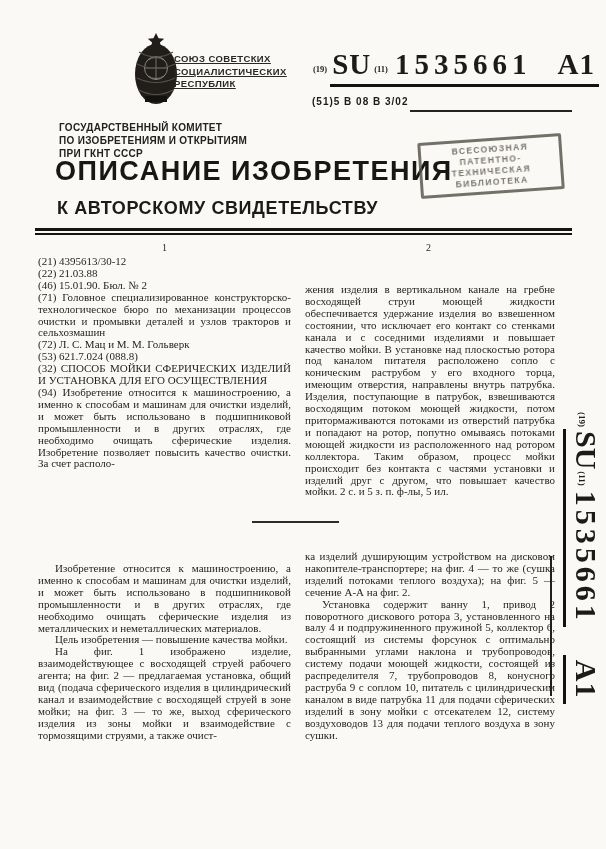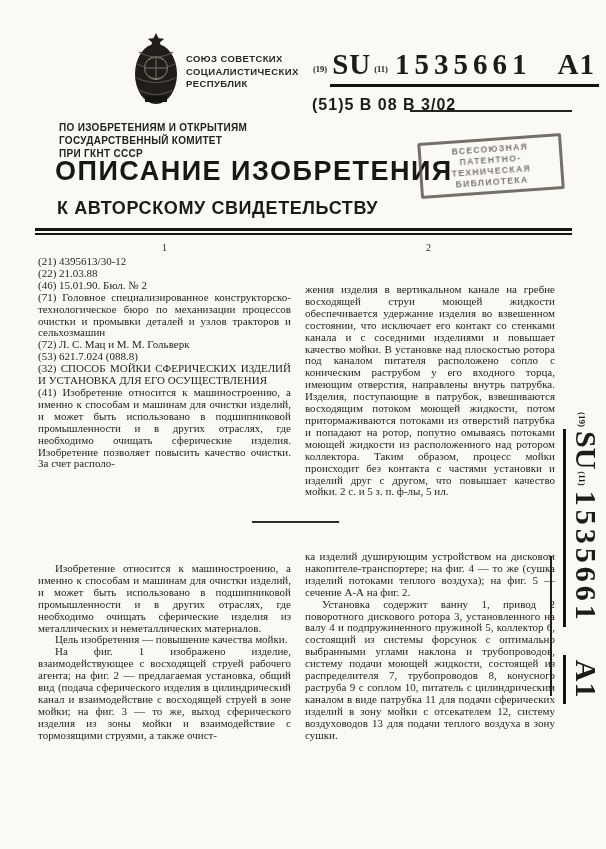--- a/index.html
+++ b/index.html
@@ -7,42 +7,42 @@
   #page {
     position:relative; width:606px; height:849px; margin:0 auto;
     background:#faf9f5; color:#1d1b19; overflow:hidden;
     font-family:"Liberation Serif", serif;
   }
   [data-interactable] { box-sizing:border-box; }
 
   
   .emblem { position:absolute; left:131px; top:32px; width:50px; height:74px; }
   .union {
-    position:absolute; left:186px; top:53px;
+    position:absolute; left:174px; top:53px;
     font-family:"Liberation Sans", sans-serif; font-weight:600;
-    font-size:9.5px; line-height:12.5px; letter-spacing:0.4px; color:#2a2825;
+    font-size:9.5px; line-height:12.5px; letter-spacing:0.4px; color:#2a2825;text-decoration:underline;
   }
   .pubrow {
     position:absolute; left:310px; top:48px;
     display:flex; align-items:baseline; white-space:nowrap;
   }
   .code-small { font-size:8.5px; font-weight:bold; margin:0 3px; position:relative; top:-2px; }
   .big { font-family:"Liberation Serif", serif; font-weight:bold; font-size:29px; }
   .ugroup {
     display:inline-flex; align-items:baseline;
     border-bottom:3px solid #141210; padding:0 4px 3px 2px;
   }
   .su { letter-spacing:1px; }
   .num { letter-spacing:5px; margin-left:4px; }
   .hgap { display:inline-block; width:26px; }
   .kind { letter-spacing:1px; }
   .ipc {
     position:absolute; left:312px; top:96px;
     font-family:"Liberation Sans", sans-serif; font-weight:bold;
-    font-size:16px; letter-spacing:1px;
+    font-size:10px; letter-spacing:1px;
   }
   .ipc-rule { position:absolute; left:410px; top:110px; width:162px; height:2px; background:#25221f; }
 
   .committee {
     position:absolute; left:59px; top:121px;
     font-family:"Liberation Sans", sans-serif; font-weight:bold;
     font-size:10px; line-height:13px; letter-spacing:0.3px; color:#24221f;
   }
   .doc-title {
     position:absolute; left:55px; top:156px;
@@ -136,22 +136,22 @@
       <span class="big num" data-interactable="false">1535661</span>
       <span class="hgap" data-interactable="false"></span>
       <span class="big kind" data-interactable="false">A1</span>
     </span>
   </div>
 
   <div class="ipc" data-interactable="false">(51)5  B 08 B 3/02</div>
   <div class="ipc-rule" data-interactable="false"></div>
 
   <div class="committee" data-interactable="false">
+    <div data-interactable="false">ГОСУДАРСТВЕННЫЙ КОМИТЕТ</div>
     <div data-interactable="false">ПО ИЗОБРЕТЕНИЯМ И ОТКРЫТИЯМ</div>
-    <div data-interactable="false">ГОСУДАРСТВЕННЫЙ КОМИТЕТ</div>
     <div data-interactable="false">ПРИ ГКНТ СССР</div>
   </div>
 
   <div class="doc-title" data-interactable="false">ОПИСАНИЕ ИЗОБРЕТЕНИЯ</div>
   <div class="doc-subtitle" data-interactable="false">К АВТОРСКОМУ СВИДЕТЕЛЬСТВУ</div>
 
   <div class="stamp" data-interactable="false">
     <div data-interactable="false">ВСЕСОЮЗНАЯ</div>
     <div data-interactable="false">ПАТЕНТНО-ТЕХНИЧЕСКАЯ</div>
     <div data-interactable="false">БИБЛИОТЕКА</div>
@@ -163,21 +163,21 @@
   <div class="colnum c2" data-interactable="false">2</div>
 
   <div class="col abs-left" data-interactable="false">
     <p data-interactable="false">(21) 4395613/30-12</p>
     <p data-interactable="false">(22) 21.03.88</p>
     <p data-interactable="false">(46) 15.01.90. Бюл. № 2</p>
     <p data-interactable="false">(71) Головное специализированное конструкторско-технологическое бюро по механизации процессов очистки и промывки деталей и узлов тракторов и сельхозмашин</p>
     <p data-interactable="false">(72) Л. С. Мац и М. М. Гольверк</p>
     <p data-interactable="false">(53) 621.7.024 (088.8)</p>
     <p data-interactable="false">(32) СПОСОБ МОЙКИ СФЕРИЧЕСКИХ ИЗДЕЛИЙ И УСТАНОВКА ДЛЯ ЕГО ОСУЩЕСТВЛЕНИЯ</p>
-    <p data-interactable="false">(41) Изобретение относится к машиностроению, а именно к способам и машинам для очистки изделий, и может быть использовано в подшипниковой промышленности и в других отраслях, где необходимо очищать сферические изделия. Изобретение позволяет повысить качество очистки. За счет располо-</p>
+    <p data-interactable="false">(94) Изобретение относится к машиностроению, а именно к способам и машинам для очистки изделий, и может быть использовано в подшипниковой промышленности и в других отраслях, где необходимо очищать сферические изделия. Изобретение позволяет повысить качество очистки. За счет располо-</p>
   </div>
 
   <div class="col abs-right" data-interactable="false">
     <p data-interactable="false">жения изделия в вертикальном канале на гребне восходящей струи моющей жидкости обеспечивается удержание изделия во взвешенном состоянии, что исключает его контакт со стенками канала и с соседними изделиями и повышает качество мойки. В установке над плоскостью ротора под каналом питателя расположено сопло с коническим раструбом у его входного торца, имеющим отверстия, направлены внутрь патрубка. Изделия, поступающие в патрубок, взвешиваются восходящим потоком моющей жидкости, потом притормаживаются потоками из отверстий патрубка и попадают на ротор, попутно омываясь потоками моющей жидкости из расположенного над ротором коллектора. Таким образом, процесс мойки происходит без контакта с частями установки и изделий друг с другом, что повышает качество мойки. 2 с. и 5 з. п. ф-лы, 5 ил.</p>
   </div>
 
   <div class="mid-rule" data-interactable="false"></div>
 
   <div class="col body-left" data-interactable="false">
     <p class="indent" data-interactable="false">Изобретение относится к машиностроению, а именно к способам и машинам для очистки изделий, и может быть использовано в подшипниковой промышленности и в других отраслях, где необходимо очищать сферические изделия из металлических и неметаллических материалов.</p>

